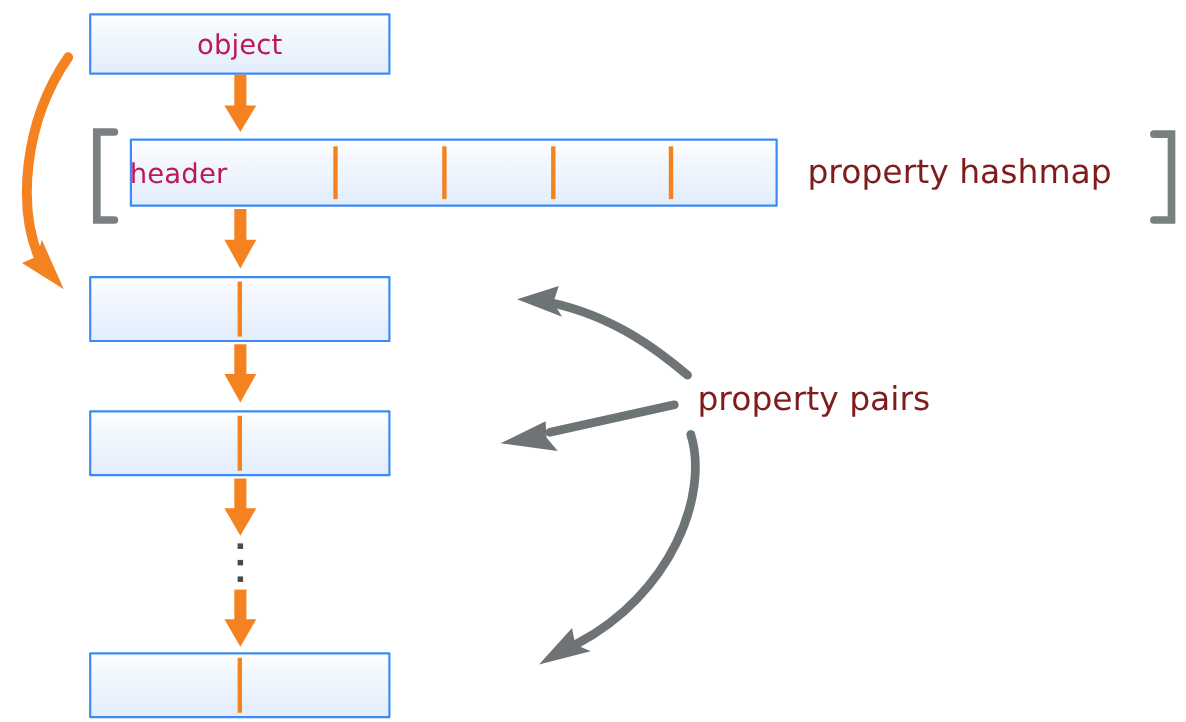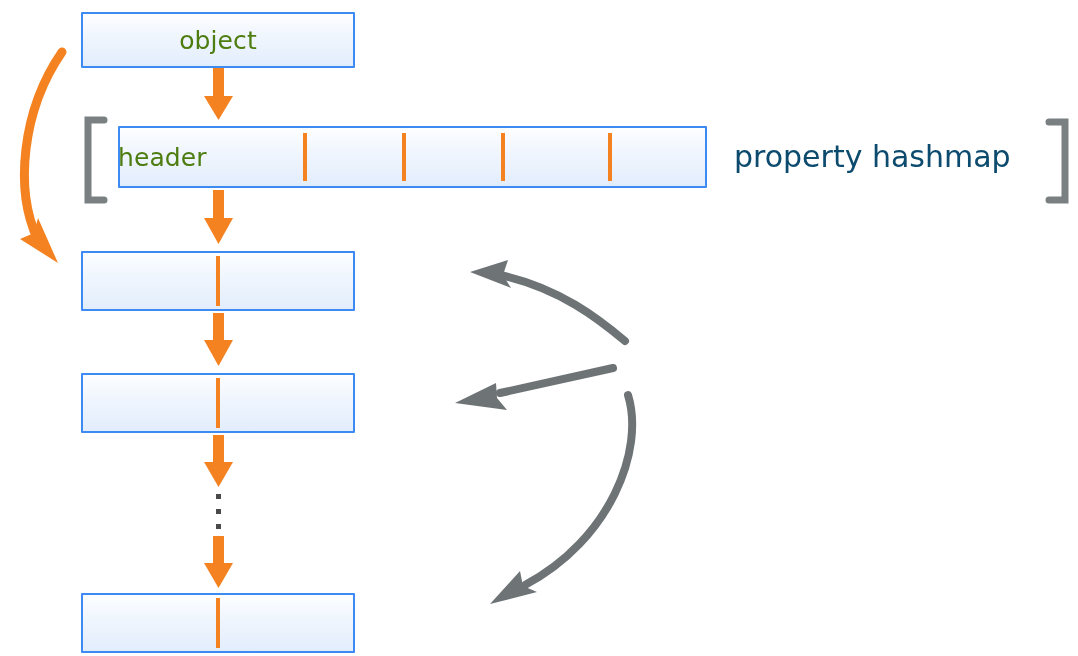--- a/index.html
+++ b/index.html
@@ -22,39 +22,39 @@
   }
   .box {
     position: absolute;
     box-sizing: border-box;
     border: 2px solid #3d8bf2;
     background: linear-gradient(to bottom, #fdfeff 0%, #f2f7fe 35%, #e2edfc 100%);
     border-radius: 1px;
   }
   .box-label {
     position: absolute;
-    color: #4d7c0f;
+    color: #be185d;
     font-size: 25px;
     line-height: 1;
     white-space: nowrap;
     letter-spacing: 0.1px;
   }
   .divider {
     position: absolute;
     background: #f58220;
     width: 4px;
   }
   .tick {
     position: absolute;
     background: #f58220;
     width: 4px;
   }
   .ann-text {
     position: absolute;
-    color: #0c4a6e;
+    color: #7f1d1d;
     font-size: 30px;
     line-height: 1;
     white-space: nowrap;
   }
   .dot {
     position: absolute;
     width: 5px;
     height: 5px;
     background: #4a4a4a;
   }
@@ -90,20 +90,21 @@
   <div class="divider" style="left:216px; top:378px; height:50px;"></div>
 
   <div class="box" style="left:81px; top:593px; width:274px; height:60px;"></div>
   <div class="divider" style="left:216px; top:598px; height:50px;"></div>
 
   <div class="dot" style="left:216px; top:494px;"></div>
   <div class="dot" style="left:216px; top:509px;"></div>
   <div class="dot" style="left:216px; top:524px;"></div>
 
   <div class="ann-text" style="left:734px; top:142px;">property hashmap</div>
+  <div class="ann-text" style="left:634px; top:349px;">property pairs</div>
 
   <svg class="overlay" viewBox="0 0 1078 656">
 
     <g>
       <path d="M 104 120 L 88 120 L 88 200 L 104 200" fill="none" stroke="#7a7f82" stroke-width="7" stroke-linecap="round" stroke-linejoin="miter"></path>
     </g>
     <g>
       <path d="M 1049 122 L 1065 122 L 1065 200 L 1049 200" fill="none" stroke="#7a7f82" stroke-width="7" stroke-linecap="round" stroke-linejoin="miter"></path>
     </g>
 

